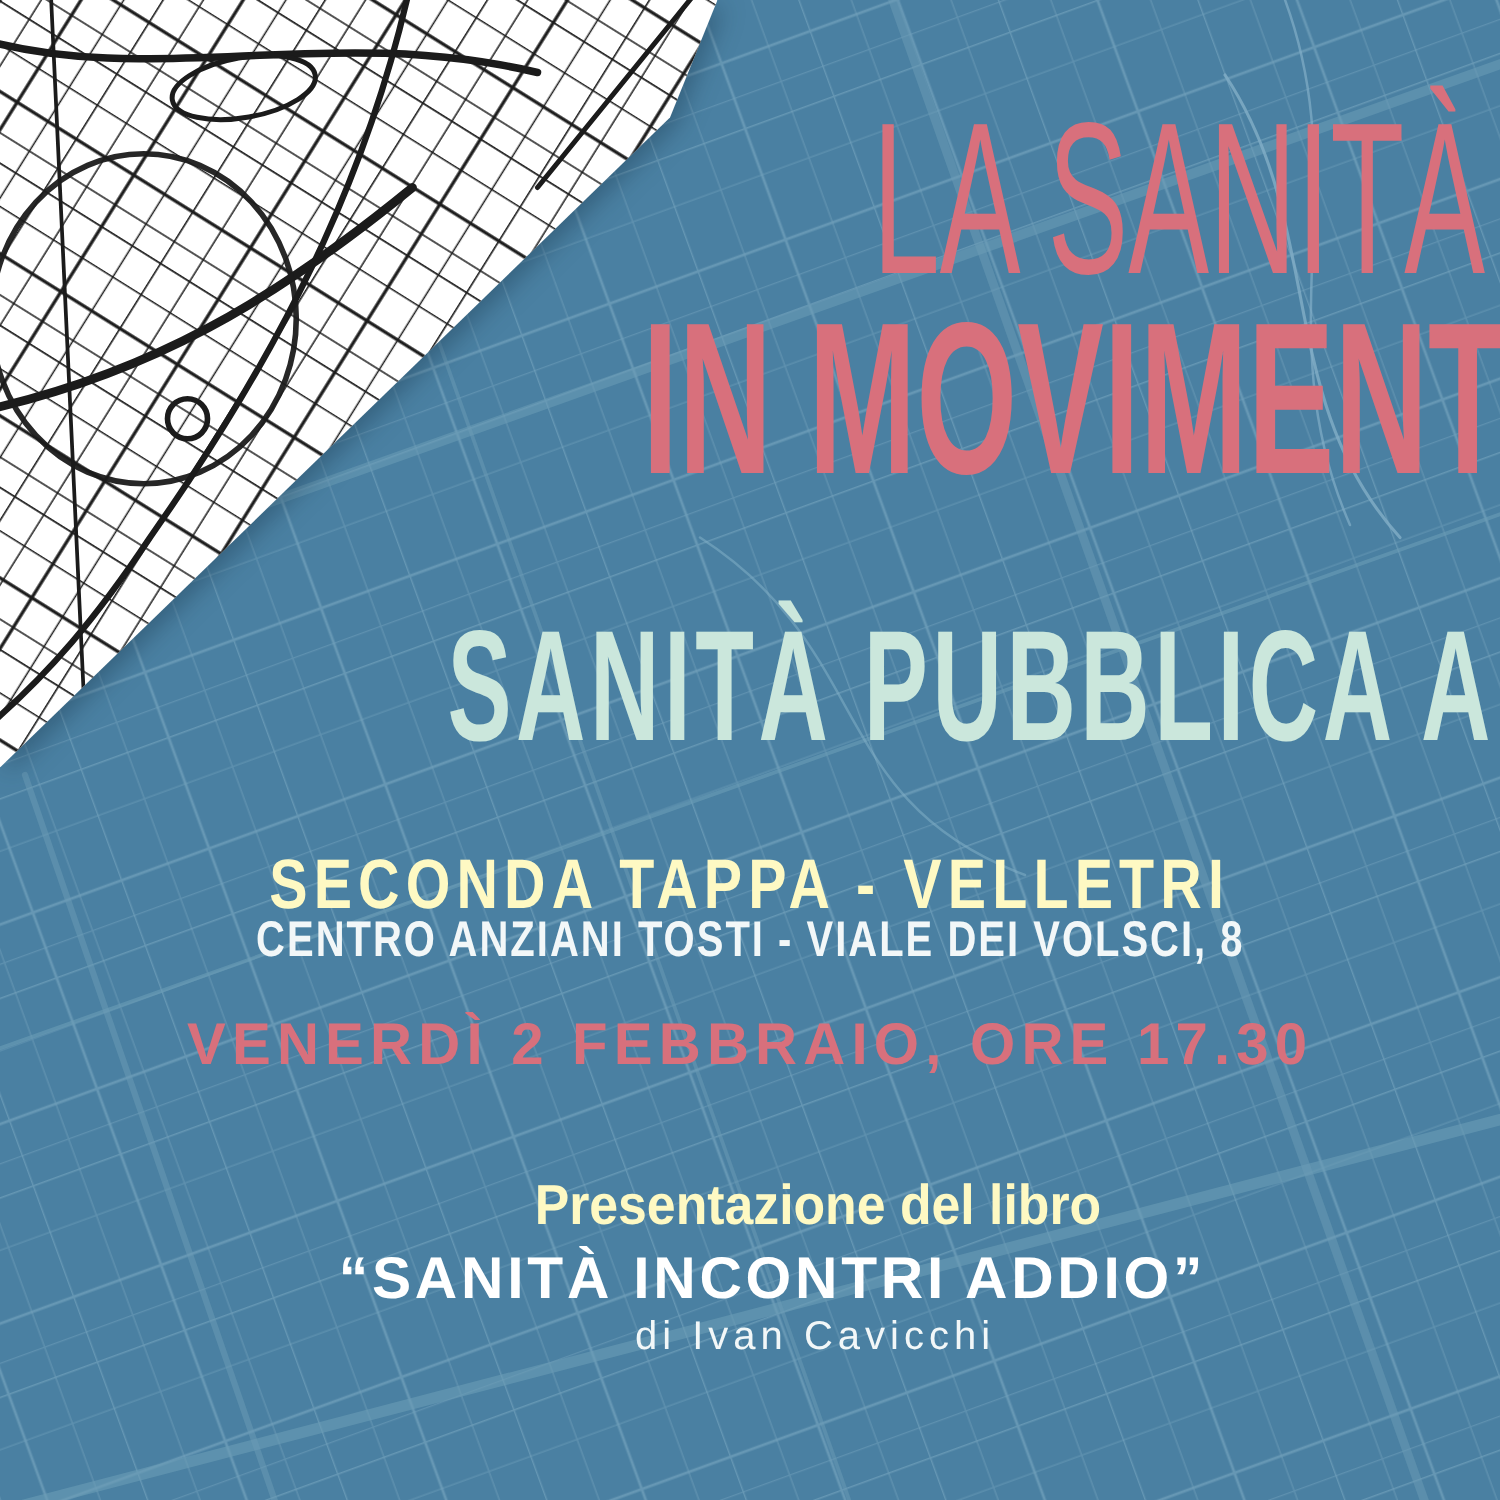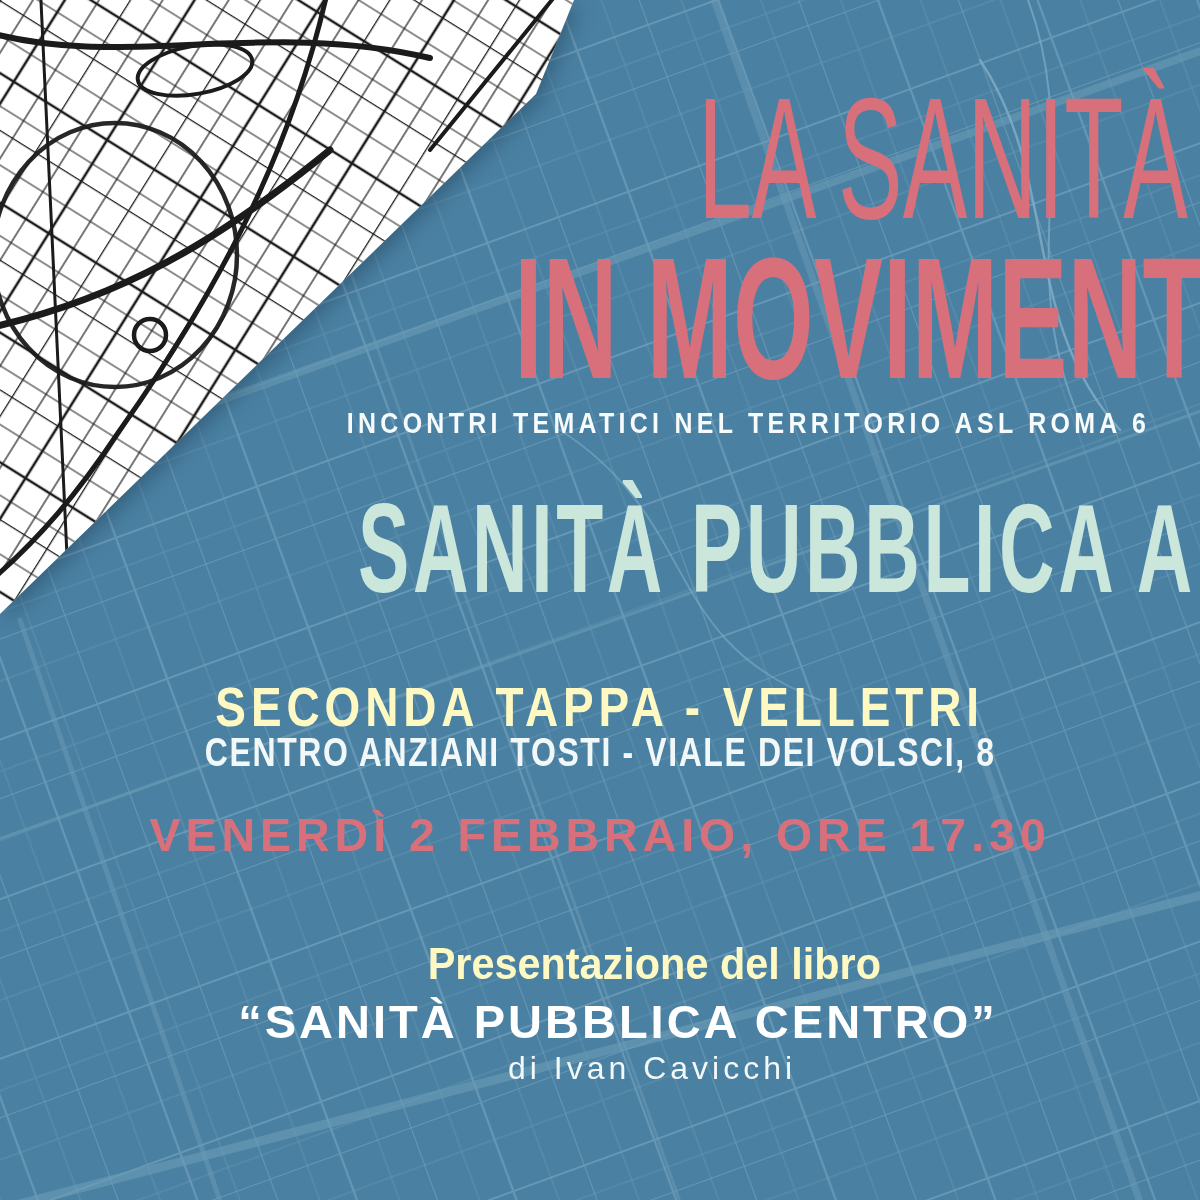--- a/index.html
+++ b/index.html
@@ -116,23 +116,20 @@
   </svg>
 
   <div class="line ralign t1">
     <span>LA SANITÀ</span>
   </div>
 
   <div class="line ralign t2">
     <span>IN MOVIMENTO</span>
   </div>
 
-  <div class="line ralign subtitle">
-    <span>INCONTRI TEMATICI NEL TERRITORIO ASL ROMA 6</span>
-  </div>
 
   <div class="line banner">
     <span>SANITÀ PUBBLICA ADDIO</span>
   </div>
 
   <div class="line stage1">
     <span>SECONDA TAPPA - VELLETRI</span>
   </div>
 
   <div class="line stage2">
@@ -142,20 +139,20 @@
   <div class="line datetime">
     <span>VENERDÌ 2 FEBBRAIO, ORE 17.30</span>
   </div>
 
 
   <div class="line bookintro">
     <span>Presentazione del libro</span>
   </div>
 
   <div class="line booktitle">
-    <span>“SANITÀ PUBBLICA CENTRO”</span>
+    <span>“SANITÀ INCONTRI ADDIO”</span>
   </div>
 
   <div class="line bookauthor">
     <span>di Ivan Cavicchi</span>
   </div>
 
 </div>
 
 </body></html>

